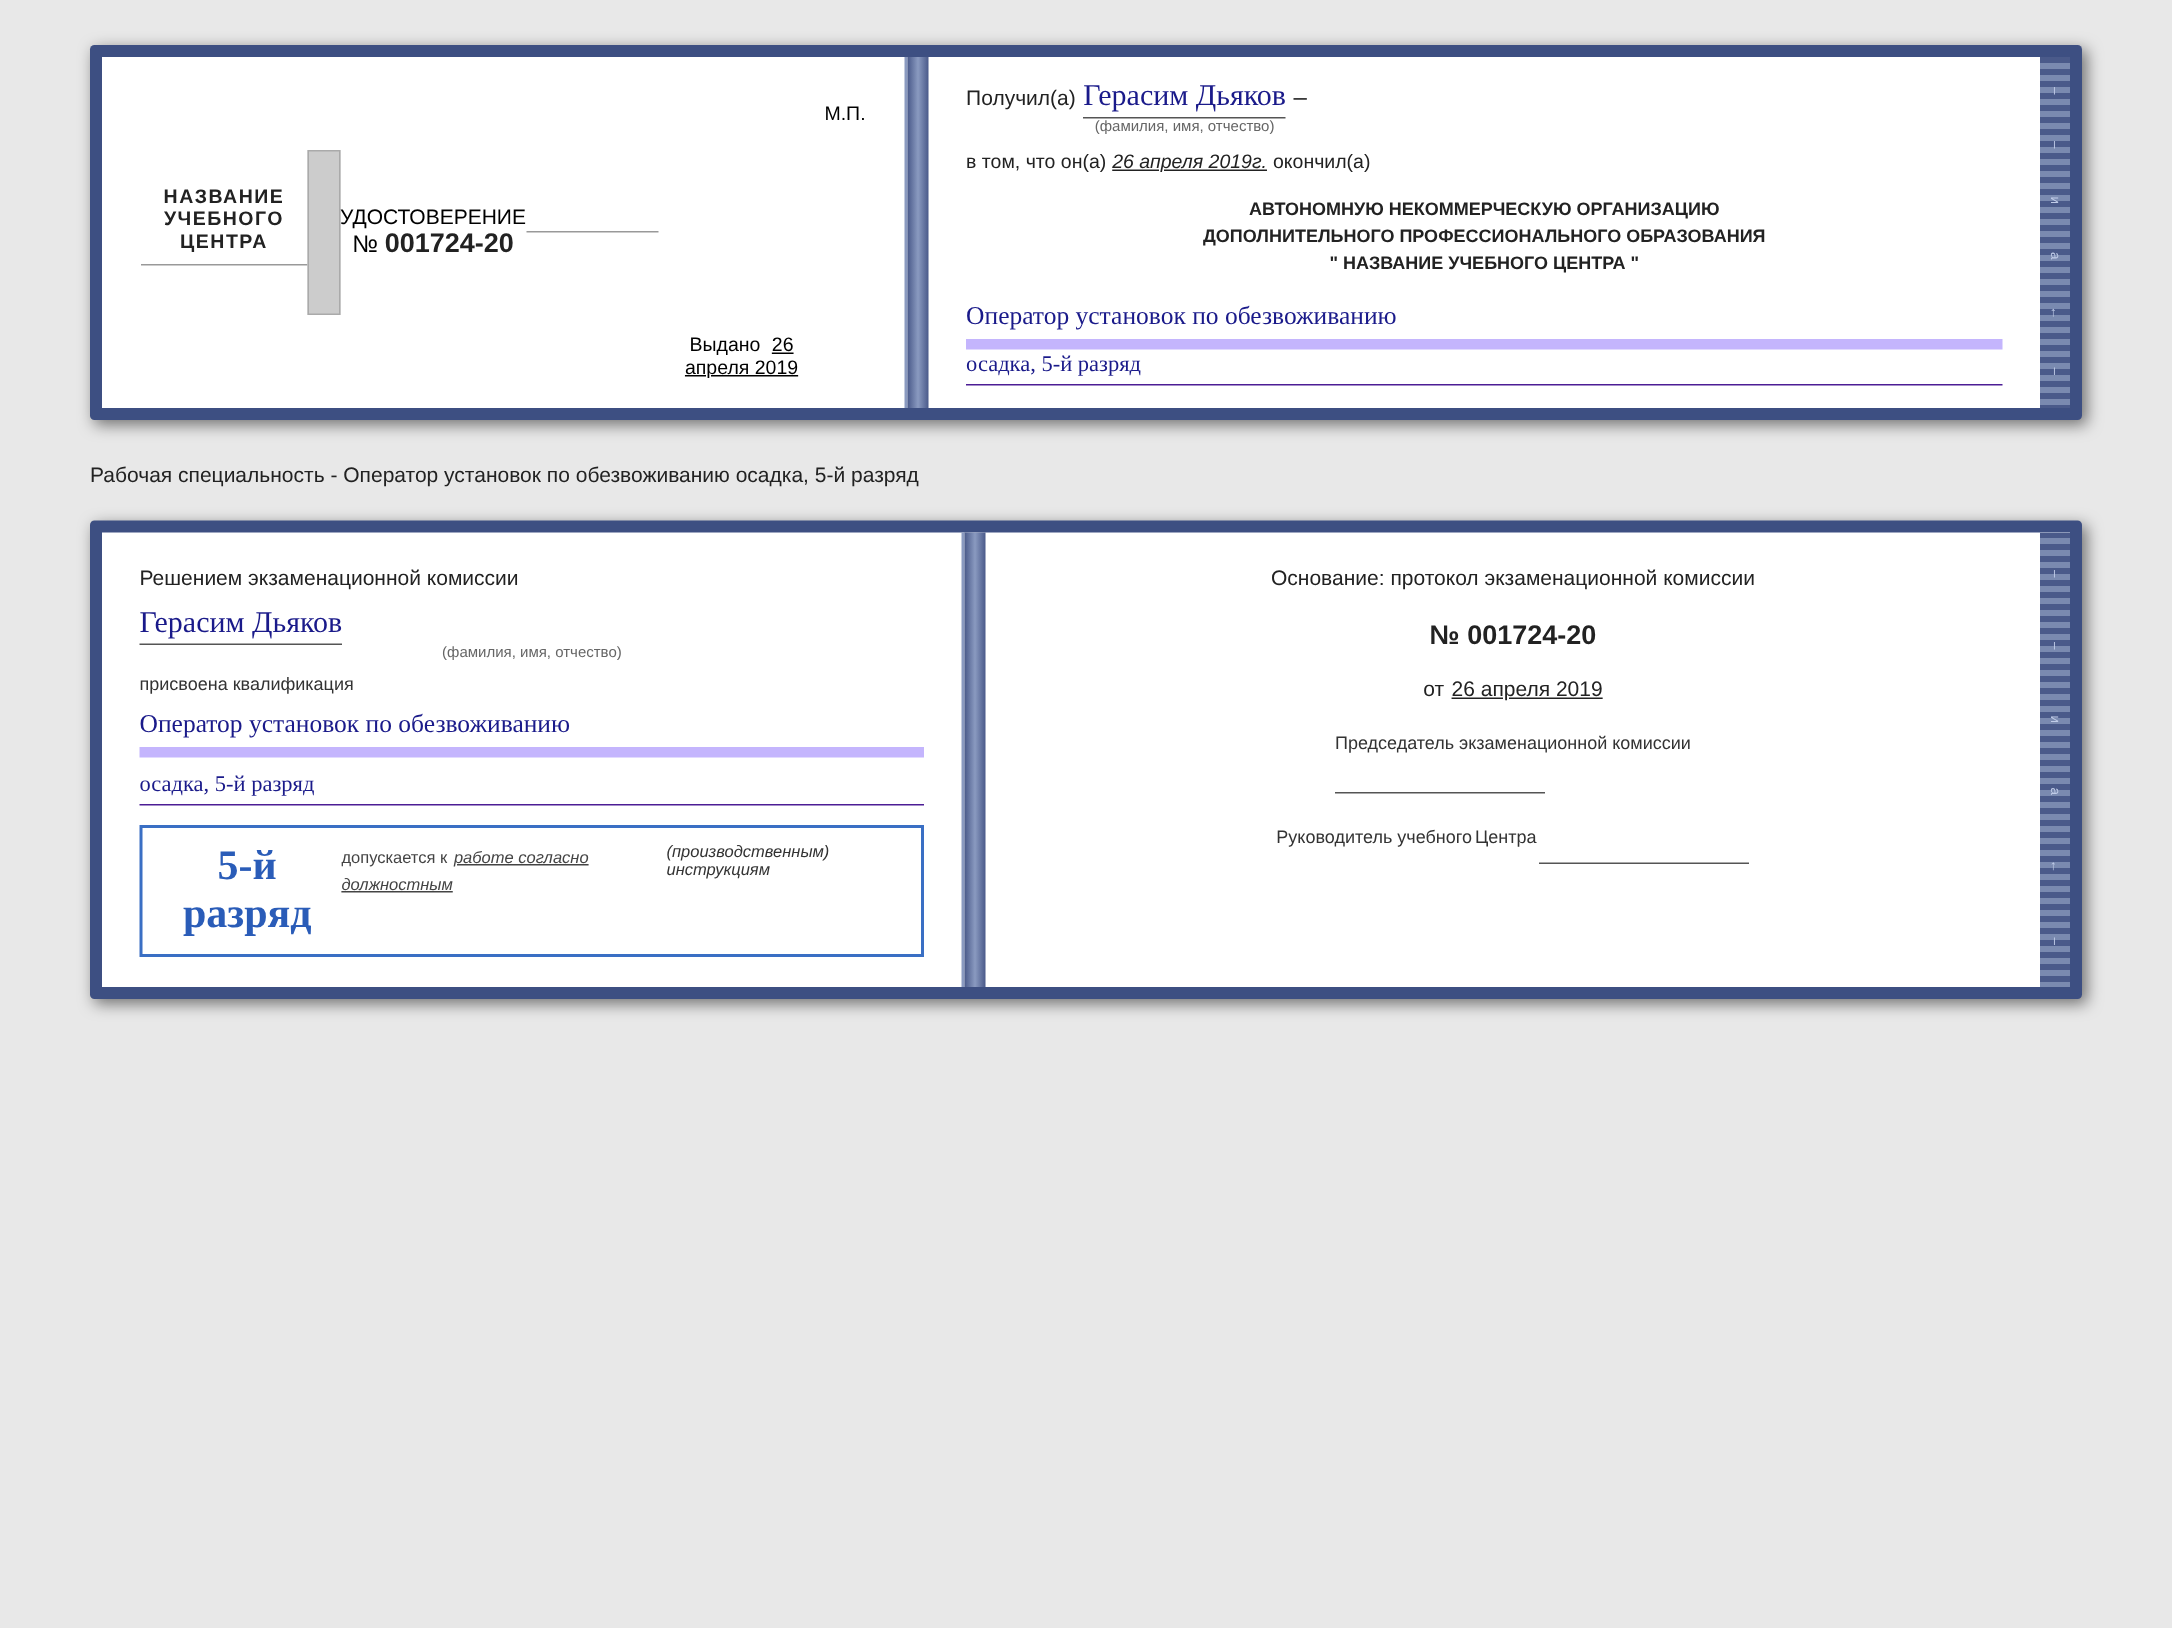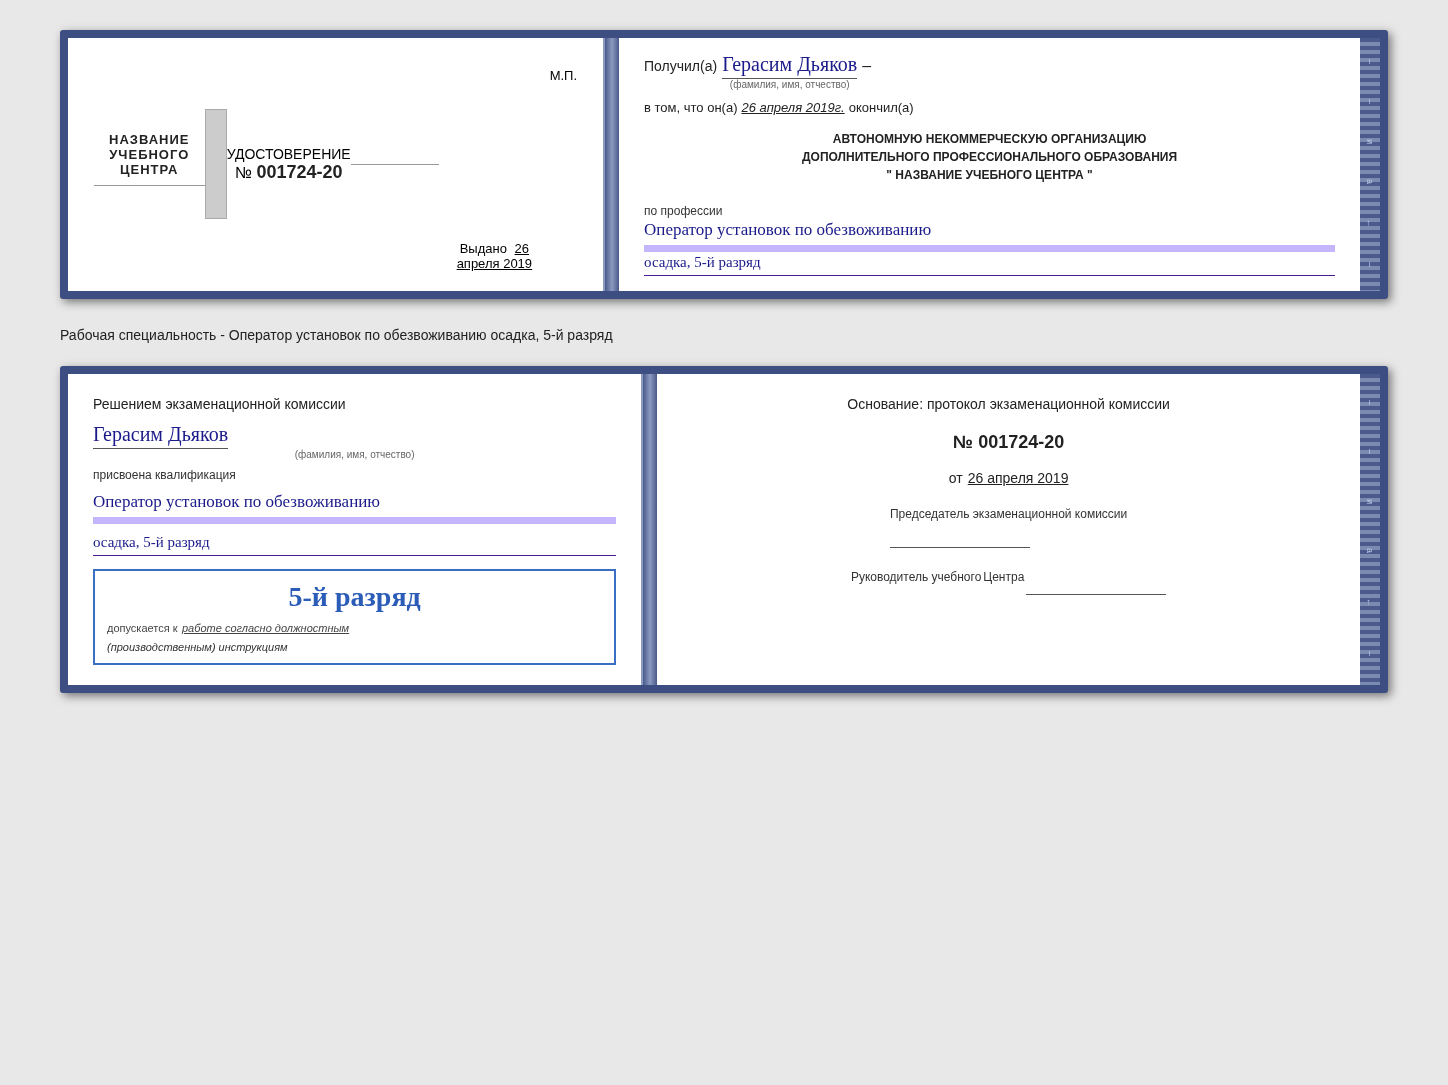--- a/index.html
+++ b/index.html
@@ -185,21 +185,20 @@
 
     .qualification-label {
       font-size: 12px;
       color: #333;
     }
 
     .stamp-box {
       border: 2px solid #3a6fc4;
       padding: 10px 12px;
       display: flex;
-      flex-direction: column;
       gap: 5px;
       margin-top: 5px;
     }
 
     .stamp-text-large {
       font-size: 28px;
       font-weight: bold;
       color: #2a5cb8;
       font-family: 'Segoe Script', 'Comic Sans MS', cursive;
       text-align: center;
@@ -347,21 +346,20 @@
           <span style="font-size:13px;">окончил(а)</span>
         </div>
 
         <div class="org-text">
           <div>АВТОНОМНУЮ НЕКОММЕРЧЕСКУЮ ОРГАНИЗАЦИЮ</div>
           <div>ДОПОЛНИТЕЛЬНОГО ПРОФЕССИОНАЛЬНОГО ОБРАЗОВАНИЯ</div>
           <div>"  НАЗВАНИЕ УЧЕБНОГО ЦЕНТРА  "</div>
         </div>
 
         <div>
-          <div class="profession-label">по профессии</div>
           <div class="profession-value">Оператор установок по обезвоживанию</div>
           <div class="underlined-value">осадка, 5-й разряд</div>
         </div>
       </div>
 
       <div class="side-strip-right">
         <span class="side-char">–</span>
         <span class="side-char">–</span>
         <span class="side-char">и</span>
         <span class="side-char">а</span>

